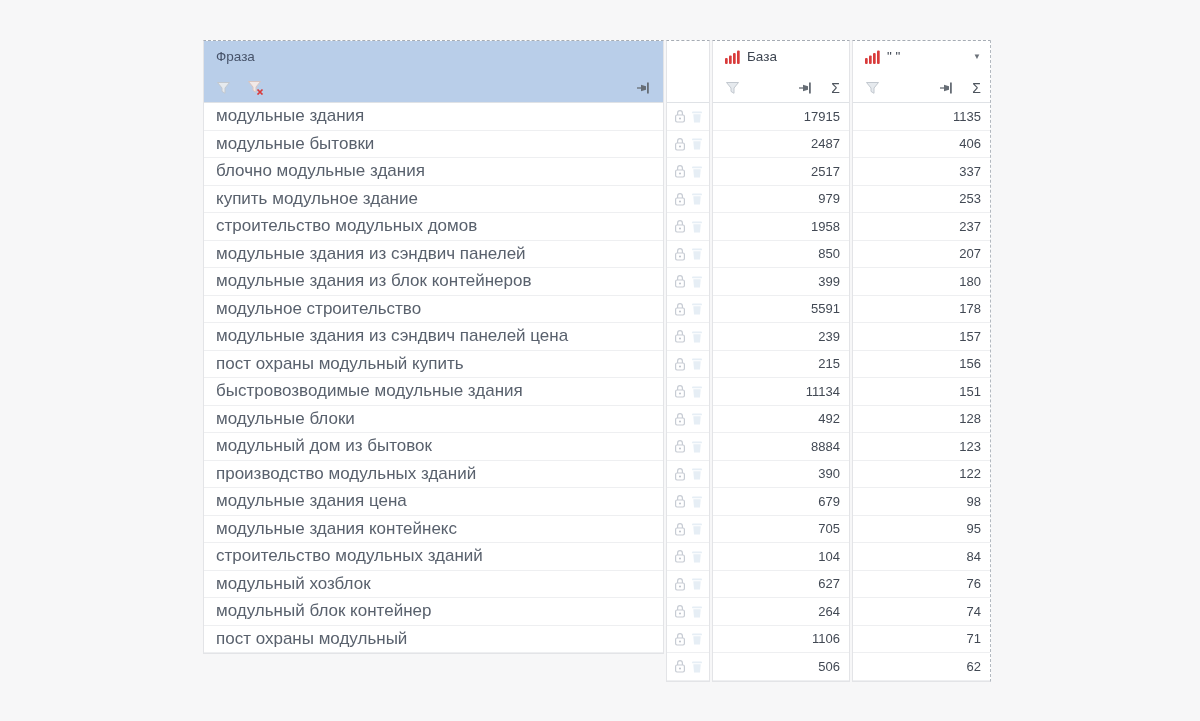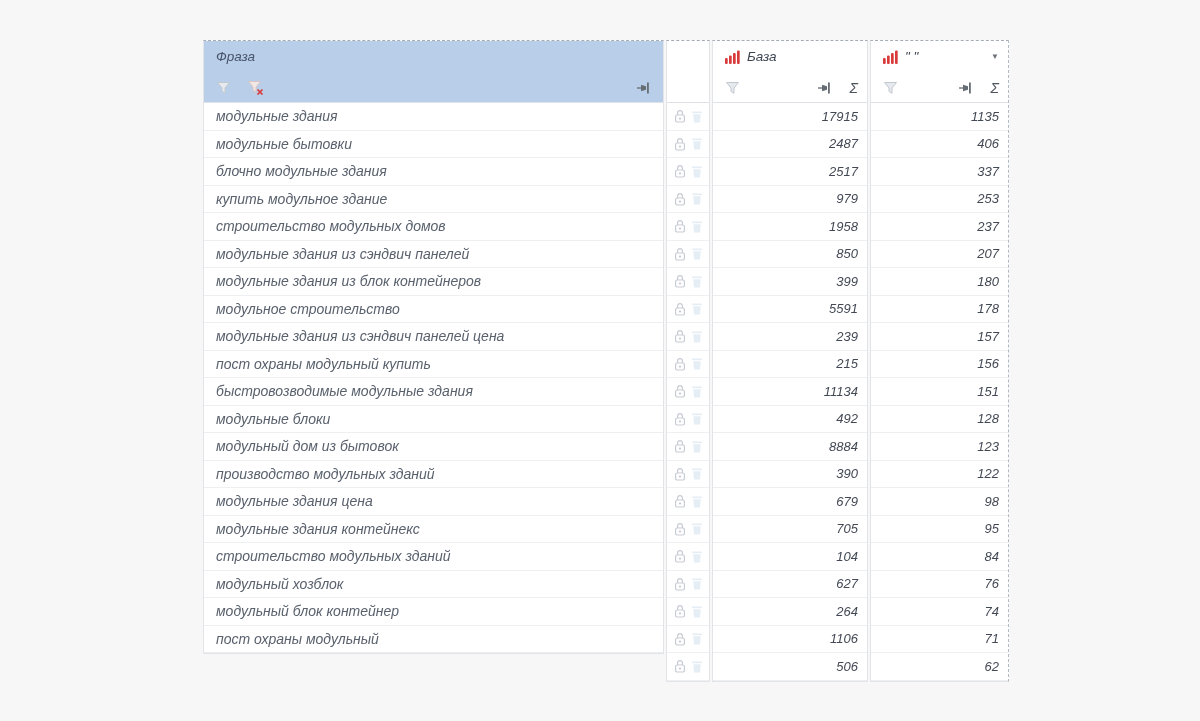--- a/index.html
+++ b/index.html
@@ -1,35 +1,35 @@
 <!DOCTYPE html>
 <html><head>
 <meta charset="utf-8">
 <style>
   html,body{margin:0;padding:0;}
   body{width:1200px;height:721px;background:#f7f7f8;font-family:"Liberation Sans",sans-serif;position:relative;overflow:hidden;}
-  .grid{position:absolute;left:203px;top:40px;display:flex;gap:2px;align-items:flex-start;font-style:italic;}
+  .grid{position:absolute;left:203px;top:40px;display:flex;gap:2px;align-items:flex-start;}
   .col{background:#ffffff;border:1px solid #e3e4e7;border-top:1px dashed #a6acb4;box-sizing:border-box;}
   .col-phrase{width:461px;}
   .col-flags{width:44px;}
-  .col-base{width:156px;}
+  .col-base{width:138px;}
   .col-quotes{width:139px;border-right:1px dashed #b3b9c0;}
   .header{height:62px;border-bottom:1px solid #dfe2e6;box-sizing:border-box;display:flex;flex-direction:column;justify-content:space-between;}
   .phrase-header{background:#b9cee9;padding:9px 10px 7px 12px;}
   .ph-title{font-size:13.5px;color:#47536a;line-height:14px;}
   .icon-row{display:flex;align-items:center;}
   .gap14{width:16px;}
   .spacer{flex:1;}
   .flags-header{background:#ffffff;}
   .metric-header{padding:8px 9px 7px 12px;}
   .mh-top{display:flex;align-items:center;gap:7px;font-size:13.5px;color:#3d4551;}
   .sigma{font-size:14px;color:#4d545d;font-weight:400;line-height:14px;}
   .caret{font-size:8px;color:#6b7179;line-height:8px;}
   .cell{height:27.5px;border-bottom:1px solid #eeeff1;box-sizing:border-box;display:flex;align-items:center;}
-  .phrase-cell{padding-left:12px;font-size:14px;color:#59616d;}
+  .phrase-cell{padding-left:12px;font-size:17px;color:#59616d;}
   .num-cell{justify-content:flex-end;padding-right:9px;font-size:13px;color:#424954;}
   .flags-cell{justify-content:center;gap:5px;}
   .icn{display:inline-flex;align-items:center;justify-content:center;}
 </style>
 </head>
 <body>
 
 <div class="grid">
 
   <div class="col col-phrase">

